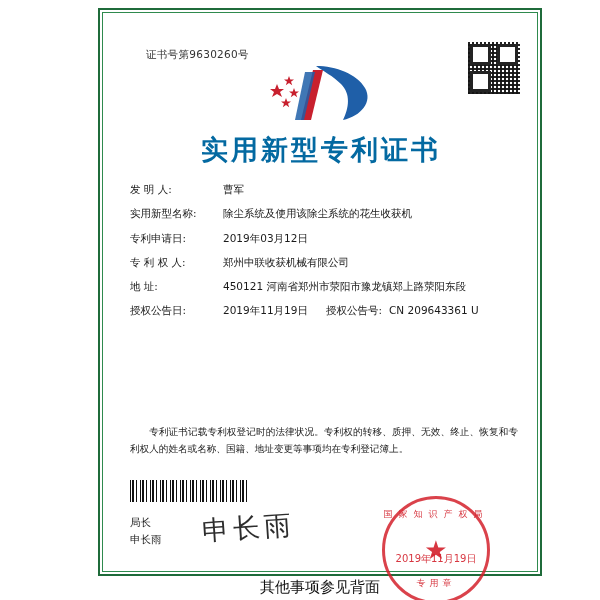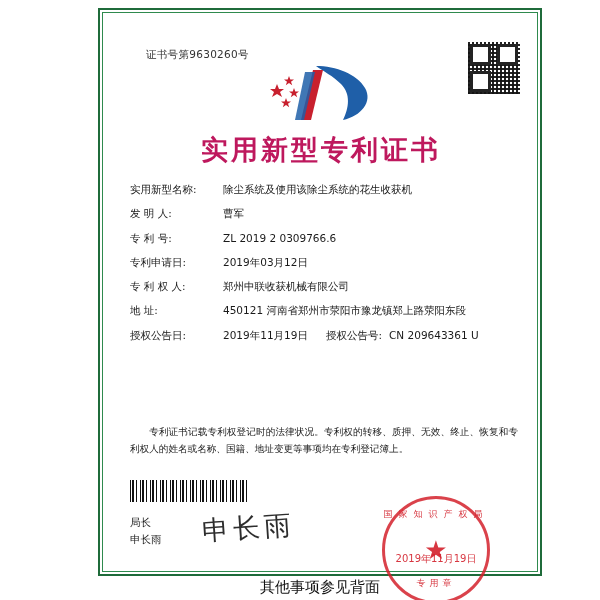--- a/index.html
+++ b/index.html
@@ -101,21 +101,21 @@
   .title {
     position: absolute;
     left: 0;
     right: 0;
     top: 108px;
     text-align: center;
     font-family: Liberation Serif, serif;
     font-weight: bold;
     font-size: 27px;
     letter-spacing: 3px;
-    color: #be185d;
+    color: #0369a1;
   }
   
   .fields {
     position: absolute;
     left: 14px;
     right: 6px;
     top: 158px;
   }
   .row {
     display: flex;
@@ -283,30 +283,26 @@
           <polygon points="33,26 34.3,29.5 38,29.5 35,31.7 36.2,35.2 33,33 29.8,35.2 31,31.7 28,29.5 31.7,29.5"></polygon>
           <polygon points="25,36 26.3,39.5 30,39.5 27,41.7 28.2,45.2 25,43 21.8,45.2 23,41.7 20,39.5 23.7,39.5"></polygon>
         </g>
       </svg>
     </div>
 
     <div class="title">实用新型专利证书</div>
 
     <div class="fields">
       <div class="row">
+        <span class="lbl w-inv">发 明 人:</span>
+        <span class="val">曹军</span>
+      </div>
+      <div class="row">
         <span class="lbl w-name">实用新型名称:</span>
         <span class="val">除尘系统及使用该除尘系统的花生收获机</span>
-      </div>
-      <div class="row">
-        <span class="lbl w-inv">发 明 人:</span>
-        <span class="val">曹军</span>
-      </div>
-      <div class="row">
-        <span class="lbl w-pat">专 利 号:</span>
-        <span class="val">ZL 2019 2 0309766.6</span>
       </div>
       <div class="row">
         <span class="lbl w-app">专利申请日:</span>
         <span class="val">2019年03月12日</span>
       </div>
       <div class="row">
         <span class="lbl w-owner">专 利 权 人:</span>
         <span class="val">郑州中联收获机械有限公司</span>
       </div>
       <div class="row">

